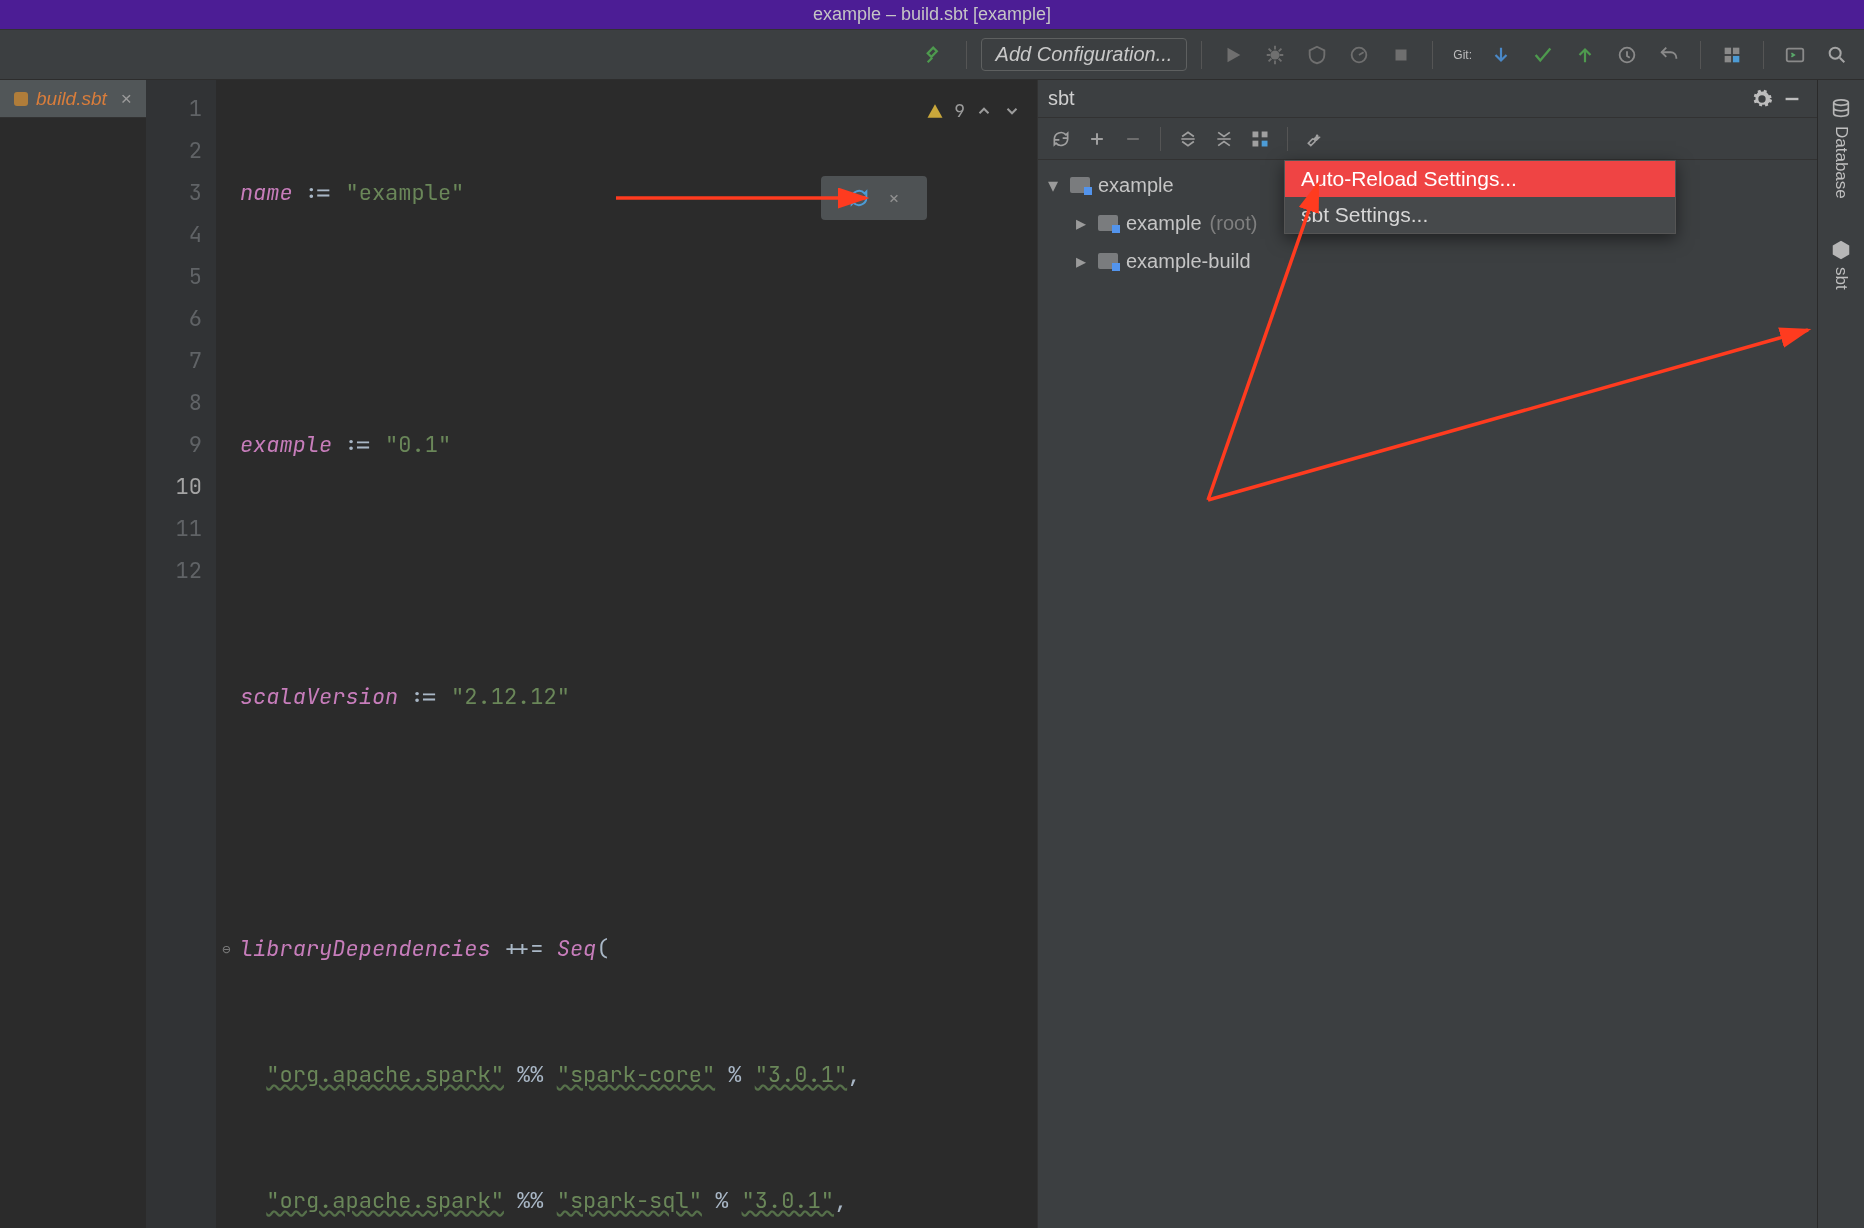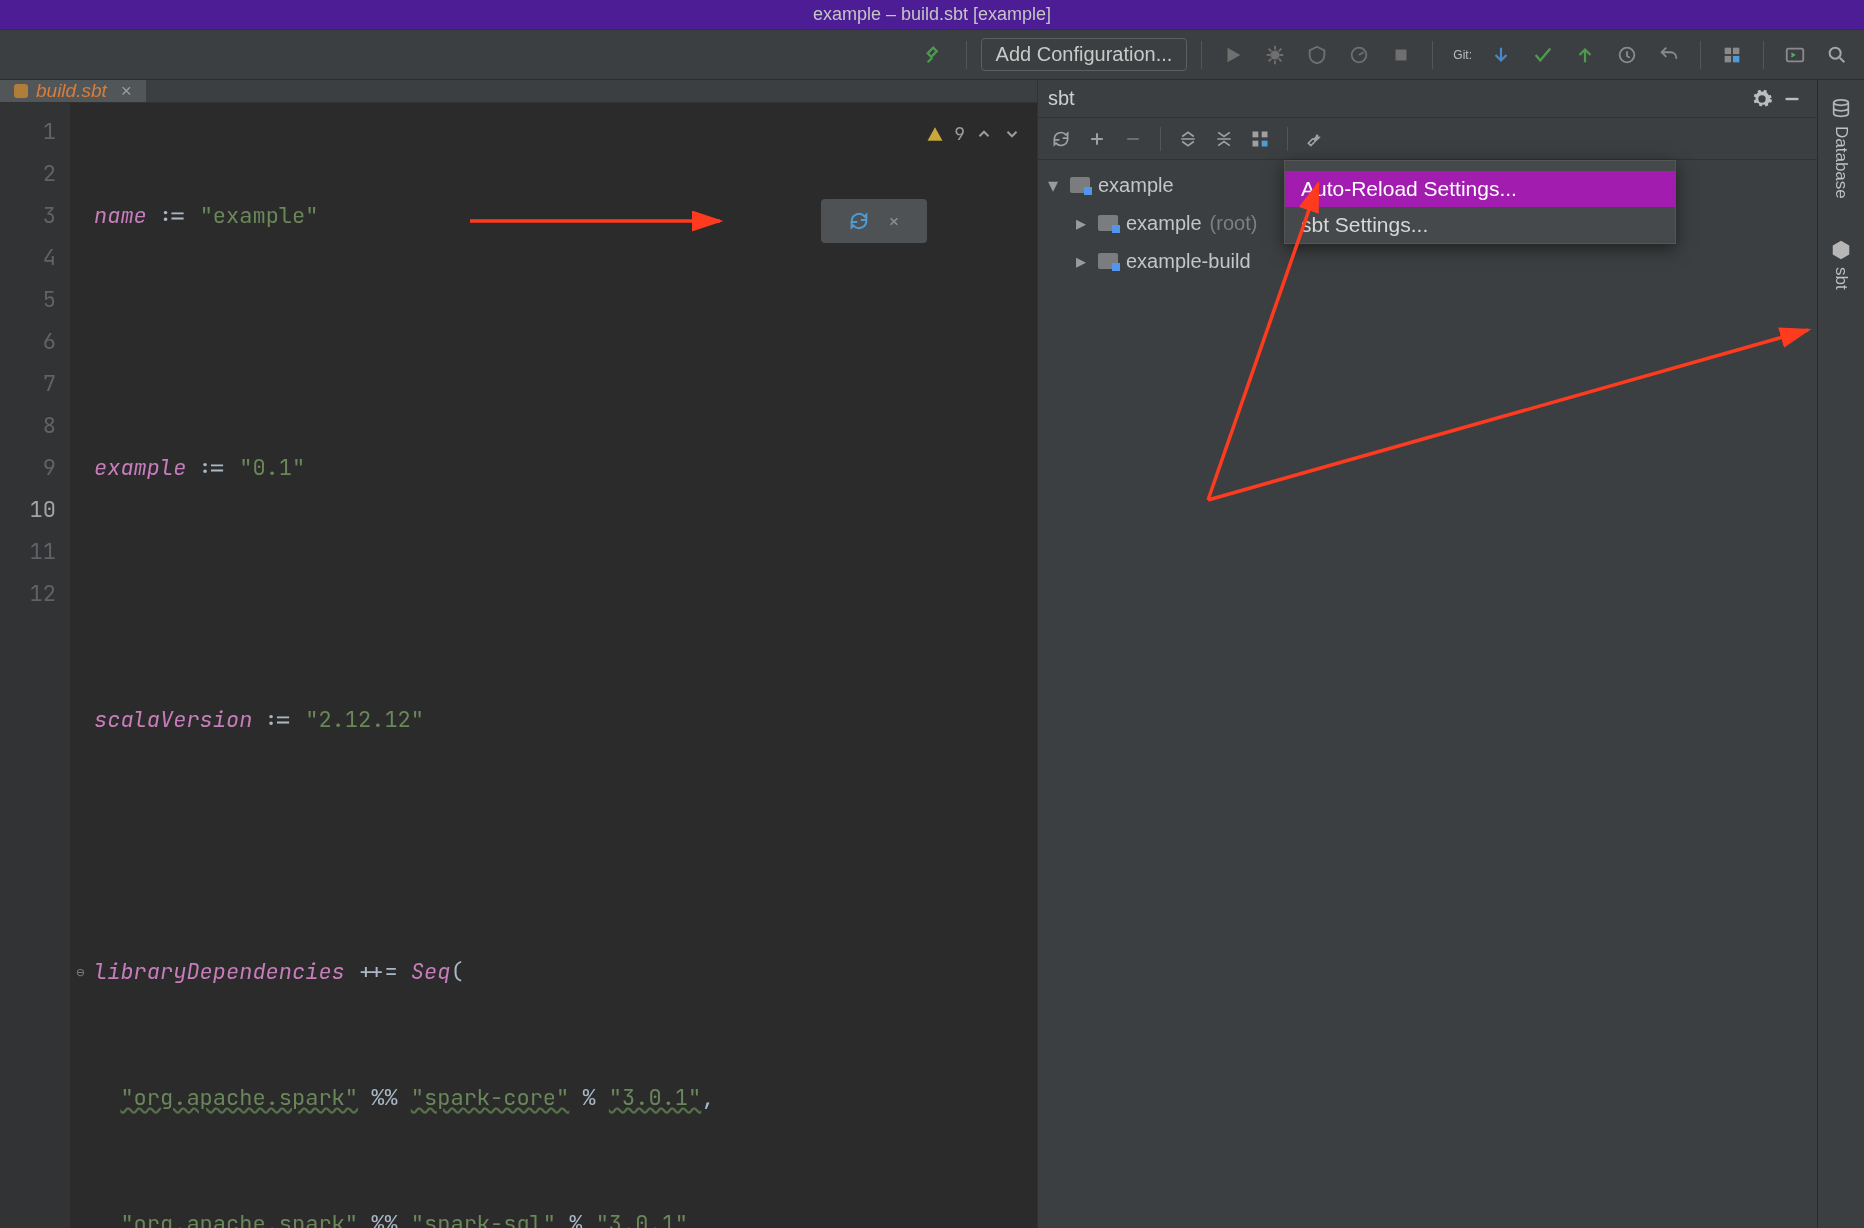--- a/index.html
+++ b/index.html
@@ -4,25 +4,25 @@
 <style>
   * { box-sizing: border-box; margin: 0; padding: 0; }
   html, body { width: 1864px; height: 1228px; overflow: hidden; background: #2b2b2b; font-family: "Segoe UI", "Helvetica Neue", Arial, sans-serif; color: #bbbbbb; font-size: 18px; }
   
   .titlebar { height: 30px; background: #4c1d95; border-bottom: 1px solid #323232; display: flex; align-items: center; justify-content: center; color: #c5c5c5; font-size: 18px; }
   
   .maintoolbar { height: 50px; background: #3c3f41; border-bottom: 1px solid #2d2d2d; display: flex; align-items: center; padding: 0 10px; justify-content: flex-end; gap: 8px; position: relative; }
   .maintoolbar .btn { width: 34px; height: 34px; display: flex; align-items: center; justify-content: center; color: #8c8c8c; cursor: default; }
   .maintoolbar .btn svg { width: 22px; height: 22px; }
   .maintoolbar .sep { width: 1px; height: 28px; background: #555; margin: 0 6px; }
-  .addconf { border: 1px solid #5e6060; background: #3c3f41; color: #c9c9c9; padding: 4px 14px; border-radius: 4px; font-size: 20px; }
+  .addconf { border: 1px solid #5e6060; background: #3c3f41; color: #c9c9c9; padding: 4px 14px; border-radius: 4px; font-size: 20px; font-style: italic; }
   .git-label { color: #bdbdbd; font-size: 12px; margin: 0 4px 0 6px; }
   
   .body { display: flex; height: calc(100% - 80px); }
-  .editor-pane { flex: 1 1 auto; display: flex; flex-direction: column; background: #2b2b2b; min-width: 0; border-right: 1px solid #323232; }
+  .editor-pane { flex: 1 1 auto; display: flex; flex-direction: row; background: #2b2b2b; min-width: 0; border-right: 1px solid #323232; }
   .sbt-pane  { width: 780px; display: flex; flex-direction: column; background: #3c3f41; border-right: 1px solid #2a2a2a; }
   .right-rail { width: 46px; background: #3c3f41; display: flex; flex-direction: column; align-items: center; padding-top: 8px; }
   
   .tabs { height: 38px; background: #3c3f41; display: flex; align-items: stretch; border-bottom: 1px solid #323232; }
   .tab  { display: flex; align-items: center; gap: 8px; padding: 0 14px; background: #515658; color: #d97d3b; font-size: 19px; font-style: italic; }
   .tab .dot { width: 14px; height: 14px; border-radius: 3px; background: #b07d3a; display: inline-block; }
   .tab .x   { color: #9b9b9b; font-style: normal; margin-left: 6px; }
   
   .editor { flex: 1; display: flex; position: relative; font-family: "Menlo","JetBrains Mono","Consolas",monospace; font-size: 22px; line-height: 42px; }
   .gutter { width: 70px; background: #313335; text-align: right; color: #606366; padding: 8px 14px 0 0; }
@@ -52,21 +52,21 @@
   .sbt-tree { padding: 6px 0 0 10px; color: #c5c5c5; font-size: 20px; position: relative; flex:1; }
   .sbt-tree .node { display: flex; align-items: center; gap: 8px; height: 38px; }
   .sbt-tree .chev { width: 14px; display: inline-block; color: #9b9b9b; }
   .sbt-tree .fld  { width: 20px; height: 16px; background: #7a7c7e; border-radius: 2px; position: relative; display:inline-block; }
   .sbt-tree .fld::after { content:""; position:absolute; right:-2px; bottom:-2px; width:8px; height:8px; background:#5394ec; }
   .sbt-tree .muted { color: #7f7f7f; }
   .sbt-tree .lvl1 { padding-left: 28px; }
   
   .popup { position: absolute; top: 0px; left: 246px; width: 392px; background: #46494b; border: 1px solid #555; box-shadow: 0 5px 16px rgba(0,0,0,.5); font-size: 21px; color: #d7d7d7; }
   .popup .item { padding: 6px 16px; }
-  .popup .item.sel { background: #a21caf; color: #ffffff; margin-top: 10px; }
+  .popup .item.sel { background: #ef4444; color: #ffffff; }
   
   .rail-item { width: 46px; display: flex; flex-direction: column; align-items: center; padding: 10px 0; color: #bfbfbf; font-size: 17px; cursor: default; }
   .rail-item .ico { width: 22px; height: 22px; margin-bottom: 6px; }
   .rail-text { writing-mode: vertical-rl; }
   .c-green{ stroke:#4e9a4e; }
   .c-blue { stroke:#4a88c7; }
 </style>
 </head>
 <body>
 

